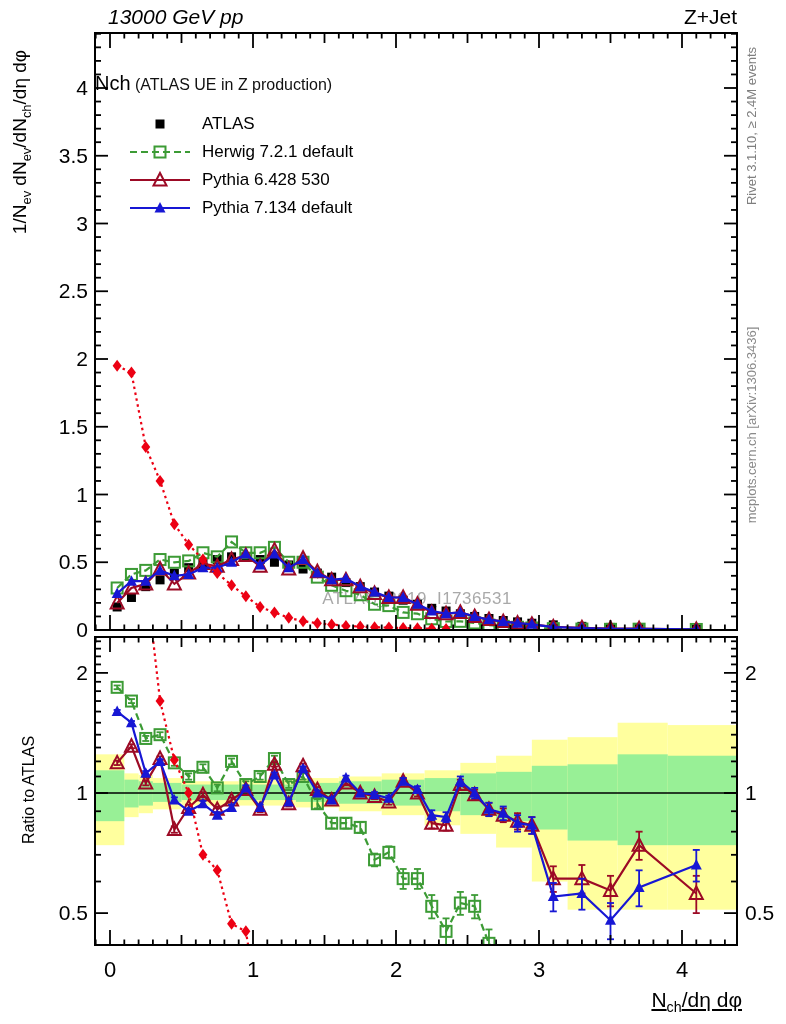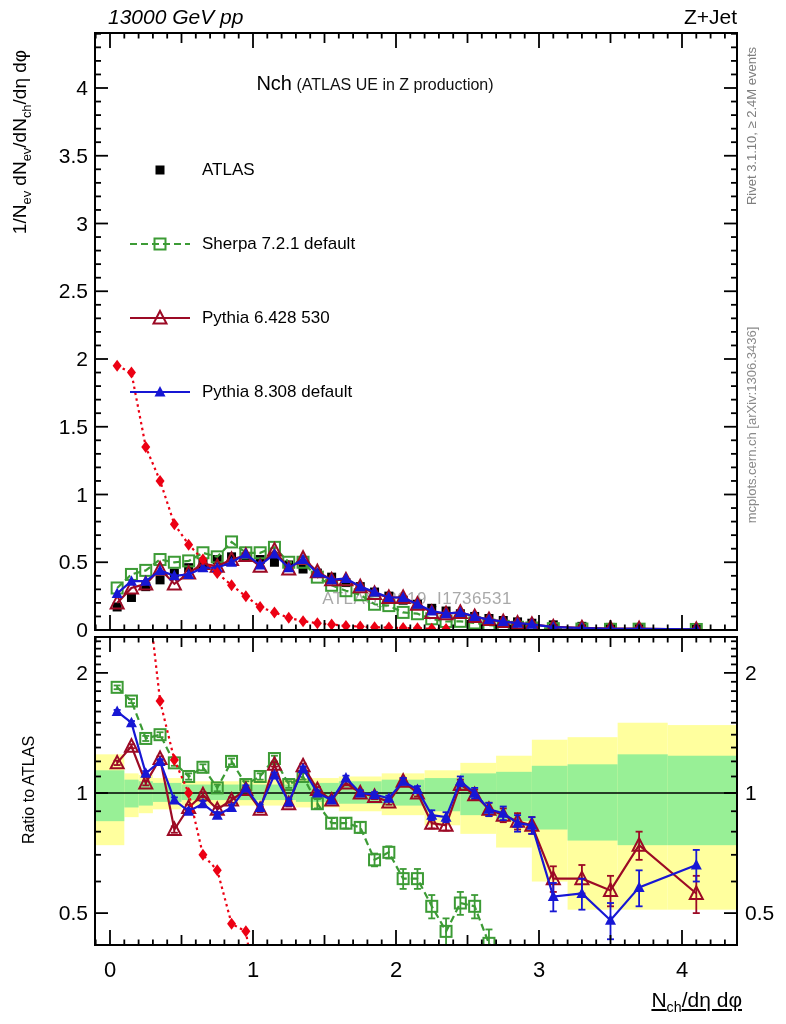--- a/index.html
+++ b/index.html
@@ -5,25 +5,25 @@
   html,body{margin:0;padding:0;background:#fff;}
   #page{position:relative;width:786px;height:1024px;background:#fff;overflow:hidden;
         font-family:"Liberation Sans", sans-serif;color:#000;}
   .abs{position:absolute;}
   #watermark{z-index:1;width:240px;left:297px;top:589px;text-align:center;
              font-size:17px;color:#a9a9a9;letter-spacing:0.5px;}
   #plot-svg{position:absolute;left:0;top:0;z-index:2;}
   .ovl{z-index:3;}
   #hdr-left{left:108px;top:5px;font-size:21px;font-style:italic;}
   #hdr-right{right:49px;top:5px;font-size:21px;text-align:right;}
-  #plot-title{left:95px;top:72px;width:560px;text-align:center;}
+  #plot-title{left:95px;top:72px;width:560px;text-align:left;}
   #plot-title .big{font-size:20px;}
   #plot-title .small{font-size:16px;color:#111;}
   #legend{left:128px;top:110px;}
-  .legend-row{display:flex;align-items:center;height:28px;margin-top:46px;}
+  .legend-row{display:flex;align-items:center;height:28px;}
   .legend-row svg{width:64px;height:20px;flex:0 0 64px;}
   .legend-row span{margin-left:10px;font-size:17px;}
   #ylab-main{left:-98px;top:129px;width:240px;height:26px;text-align:center;
              font-size:19px;transform:rotate(-90deg);}
   #ylab-ratio{left:-49px;top:779px;width:160px;height:22px;text-align:center;
               font-size:16px;transform:rotate(-90deg);}
   #xlab{right:44px;top:988px;font-size:21px;text-decoration:underline;}
   #note-rivet{left:621px;top:117px;width:264px;height:18px;text-align:center;
               font-size:13px;color:#7e7e7e;transform:rotate(-90deg);}
   #note-mcplots{left:608px;top:416px;width:290px;height:18px;text-align:center;
@@ -1022,35 +1022,35 @@
       <svg id="lk0" viewBox="0 0 64 20">
           <rect x="27.5" y="5.5" width="9" height="9" fill="#000000"></rect>
         </svg>
       <span>ATLAS</span>
     </div>
     <div class="legend-row">
       <svg id="lk1" viewBox="0 0 64 20">
           <line x1="2" x2="62" y1="10" y2="10" stroke="#3c9b35" stroke-width="2.2" stroke-dasharray="7,4"></line>
           <rect x="26.5" y="4.5" width="11" height="11" fill="none" stroke="#3c9b35" stroke-width="2"></rect>
         </svg>
-      <span>Sherpa 7.2.1 default</span>
+      <span>Herwig 7.2.1 default</span>
     </div>
     <div class="legend-row">
       <svg id="lk2" viewBox="0 0 64 20">
           <line x1="2" x2="62" y1="10" y2="10" stroke="#9c0a25" stroke-width="2.2"></line>
           <path d="M32 3L38.5 15.5L25.5 15.5Z" fill="none" stroke="#9c0a25" stroke-width="2"></path>
         </svg>
       <span>Pythia 6.428 530</span>
     </div>
     <div class="legend-row">
       <svg id="lk3" viewBox="0 0 64 20">
           <line x1="2" x2="62" y1="10" y2="10" stroke="#1717d4" stroke-width="2.2"></line>
           <path d="M32 4L37.5 14.5L26.5 14.5Z" fill="#1717d4"></path>
         </svg>
-      <span>Pythia 8.308 default</span>
+      <span>Pythia 7.134 default</span>
     </div>
   </div>
 
   <div class="abs ovl" id="ylab-main">1/N<sub>ev</sub> dN<sub>ev</sub>/dN<sub>ch</sub>/dη dφ</div>
   <div class="abs ovl" id="ylab-ratio">Ratio to ATLAS</div>
   <div class="abs ovl" id="xlab">N<sub>ch</sub>/dη dφ</div>
   <div class="abs ovl" id="note-rivet">Rivet 3.1.10, ≥ 2.4M events</div>
   <div class="abs ovl" id="note-mcplots">mcplots.cern.ch [arXiv:1306.3436]</div>
 </div>
 

